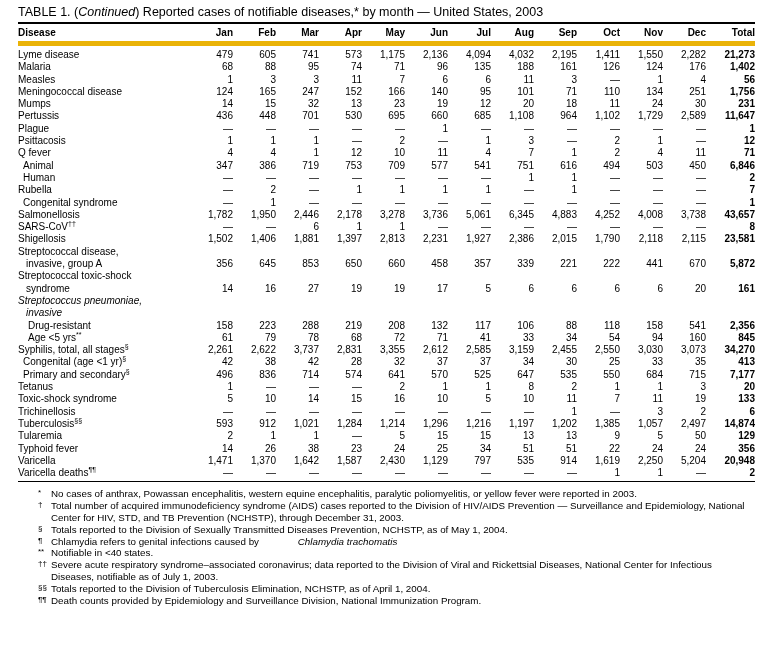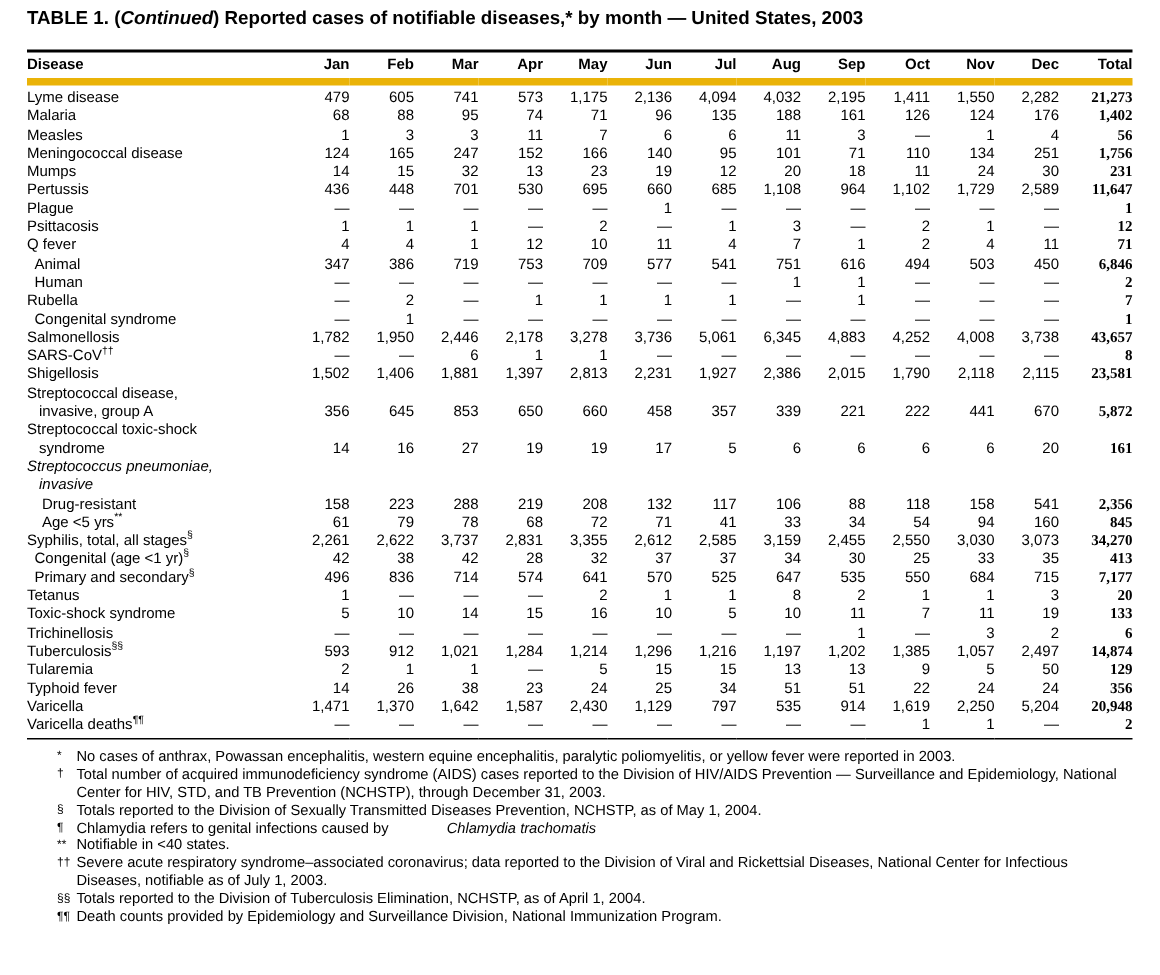--- a/index.html
+++ b/index.html
@@ -4,22 +4,22 @@
 <style>
   html, body { margin: 0; padding: 0; background: #fff; }
   body {
     width: 773px; height: 650px; overflow: hidden;
     font-family: "Liberation Sans", sans-serif; color: #000;
     -webkit-font-smoothing: antialiased;
   }
   .page { padding: 5px 18px 0 18px; }
 
   .title {
-    font-size: 12.5px; font-weight: bold; line-height: 15px;
-    padding-bottom: 13px; border-bottom: 2px solid #000;
+    font-size: 12.5px; font-weight: normal; line-height: 15px;
+    padding-bottom: 2px; border-bottom: 2px solid #000;
   }
   .title .it { font-style: italic; }
 
   table {
     width: 100%; border-collapse: collapse; table-layout: fixed;
     font-size: 10px; margin-top: 0;
   }
   col.c-label { width: 172px; }
   col.c-month { width: 43px; }
   col.c-total { width: auto; }
@@ -36,21 +36,21 @@
     white-space: nowrap;
   }
   tbody tr:first-child td { padding-top: 3px; margin-left: 40px; }
   tbody tr:last-child td { border-bottom: 1px solid #000; padding-bottom: 2px; }
 
   td.label { white-space: normal; padding-left: 8px; text-indent: -8px; }
   td.label.indent1 { padding-left: 13px; margin-left: 24px; }
   td.label.indent2 { padding-left: 18px; }
   .italic { font-style: italic; margin-left: 36px; }
   td.num { text-align: right; }
-  td.total { font-weight: bold; font-family: Liberation Serif, serif; }
+  td.total { font-weight: bold; }
   sup { font-size: 7px; line-height: 0; vertical-align: super; }
 
   .footnotes { margin-top: 6px; padding-left: 20px; }
   .footnote { display: flex; font-size: 9.8px; line-height: 11.8px; }
   .fn-marker {
     flex: 0 0 13px; font-size: 8px; transform: translateY(-1px);
   }
   .fn-text { flex: 1; }
 </style>
 </head>

